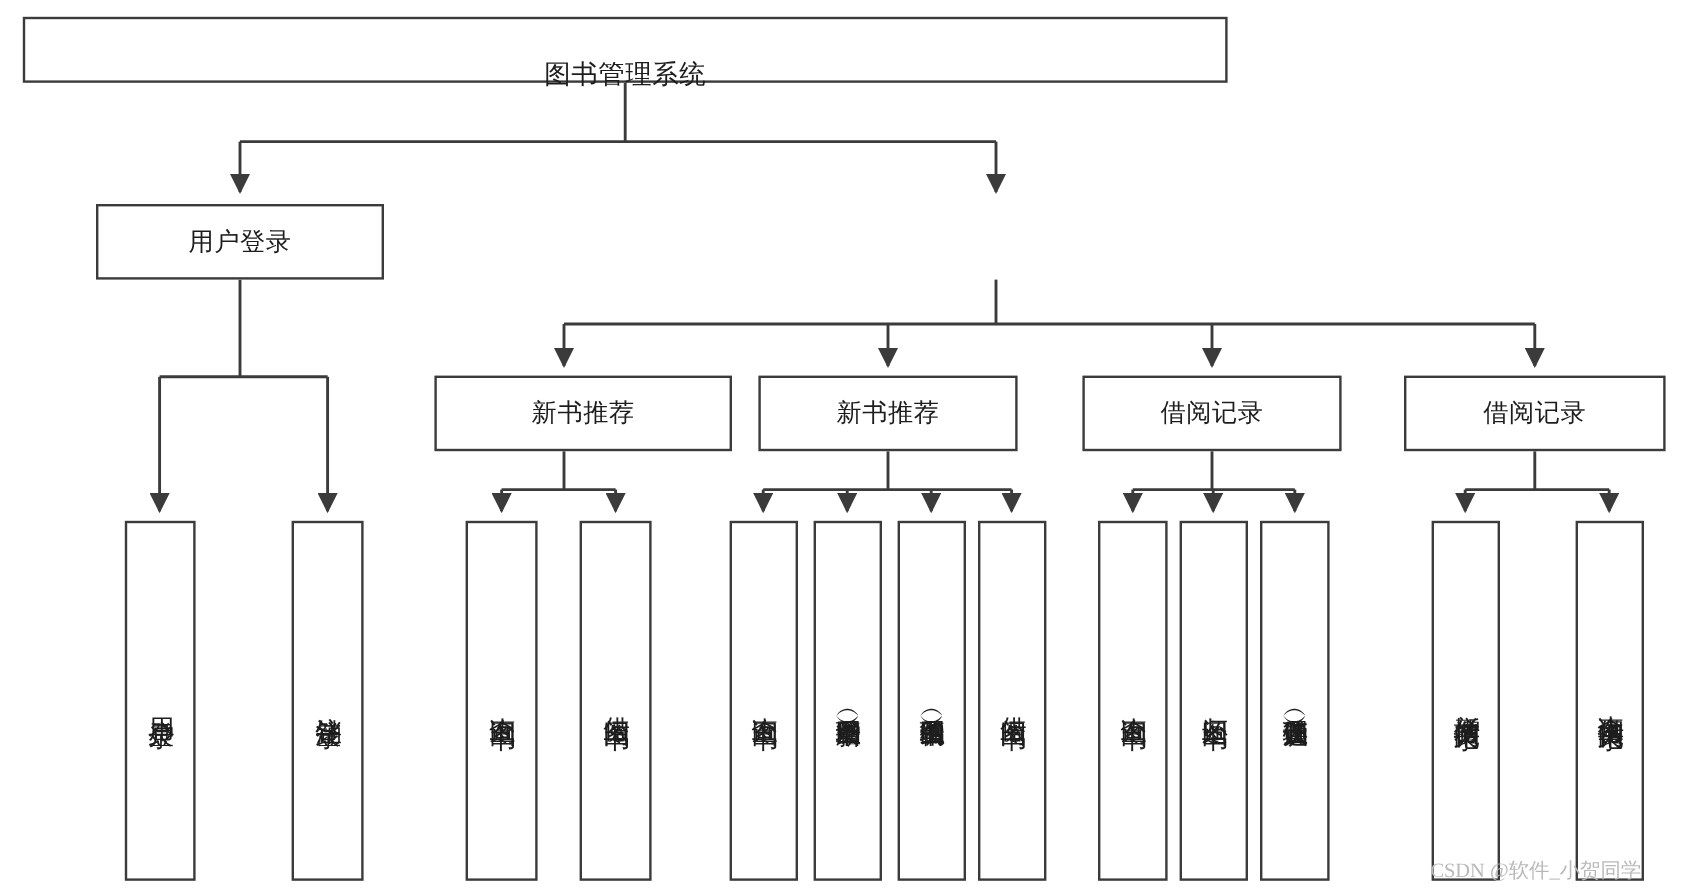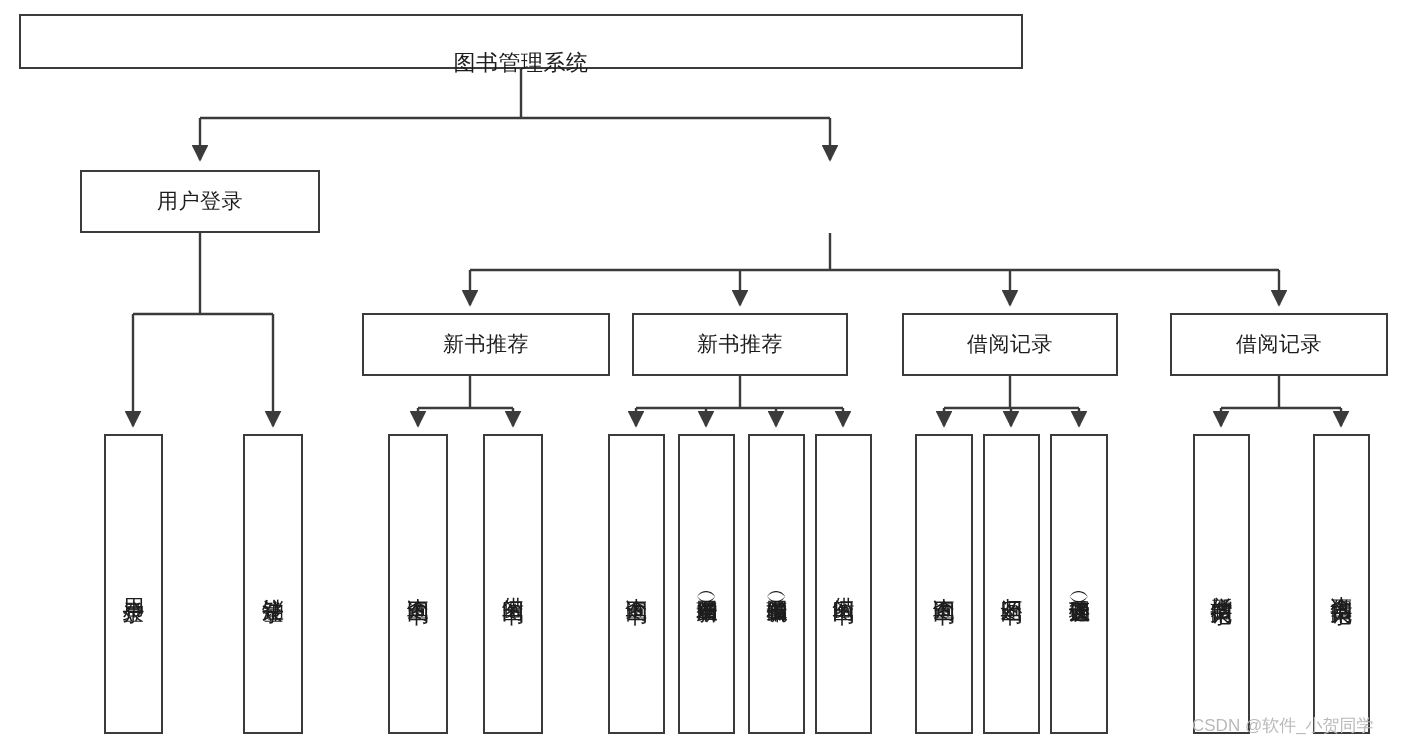--- a/index.html
+++ b/index.html
@@ -67,21 +67,21 @@
     letter-spacing: 0px;
   }
   .watermark {
     position: absolute;
     left: 1192px;
     top: 714px;
     font-size: 17px;
     color: #b9b9b9;
     z-index: 5;
     white-space: nowrap;
-    font-family: Liberation Sans, sans-serif;
+    font-family: Liberation Serif, serif;
   }
 </style>
 </head>
 <body>
 
 <div id="canvas">
 
   <svg class="wires" viewBox="0 0 1405 747" xmlns="http://www.w3.org/2000/svg">
     <defs>
       <marker id="arrow" viewBox="0 0 10 10" refX="9" refY="5" markerWidth="7" markerHeight="7" orient="auto-start-reverse">

